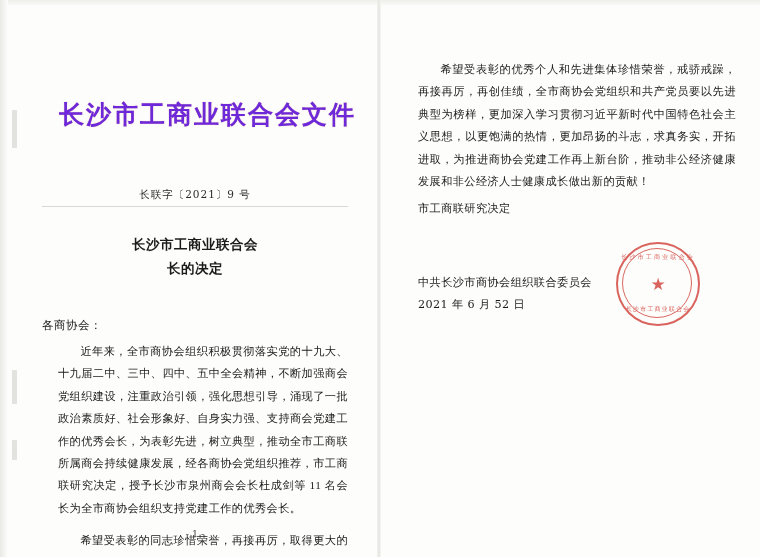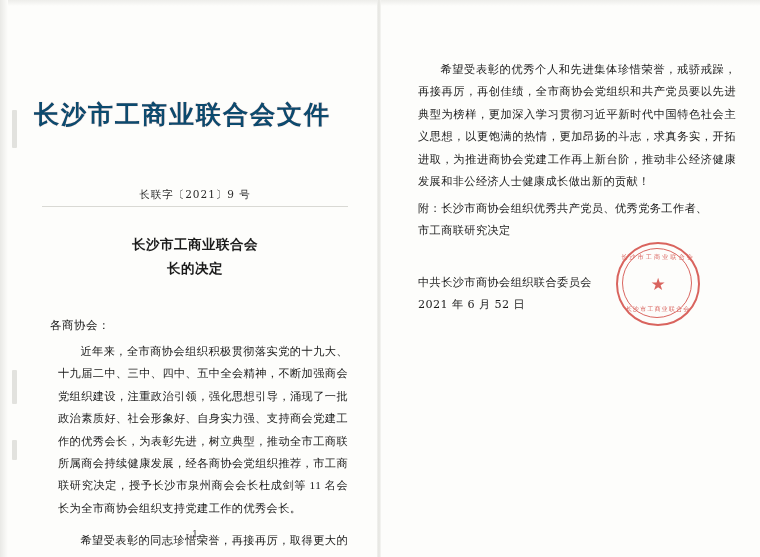--- a/index.html
+++ b/index.html
@@ -59,22 +59,22 @@
   }
   .col-left { left: 8px; padding: 0; }
   .col-right { left: 392px; padding: 0; }
 
   
   .doc-header {
     position: absolute;
     left: 26px;
     top: 98px;
     width: 322px;
-    text-align: left;
-    color: #0c4a6e;
+    text-align: right;
+    color: #6d28d9;
     font-family: "DejaVu Serif", serif;
     font-weight: bold;
     font-size: 25px;
     letter-spacing: 2px;
     text-shadow: 0 0 1px rgba(192,36,28,0.35);
   }
   .doc-number {
     position: absolute;
     left: 26px;
     top: 188px;
@@ -101,21 +101,21 @@
     text-align: center;
     font-family: "DejaVu Serif", serif;
     font-weight: bold;
     font-size: 13.5px;
     line-height: 1.75;
     color: #1b1b1b;
     letter-spacing: 0.5px;
   }
   .salutation {
     position: absolute;
-    left: 42px;
+    left: 34px;
     top: 318px;
     font-family: "DejaVu Serif", serif;
     font-size: 11.5px;
     color: #1b1b1b;
     letter-spacing: 0.5px;
   }
   .body-left {
     position: absolute;
     left: 34px;
     top: 340px;
@@ -268,21 +268,20 @@
     <div class="page-num">- 1 -</div>
   </div>
 
   <div class="col col-right">
 
     <div class="body-right">
       <p>希望受表彰的优秀个人和先进集体珍惜荣誉，戒骄戒躁，再接再厉，再创佳绩，全市商协会党组织和共产党员要以先进典型为榜样，更加深入学习贯彻习近平新时代中国特色社会主义思想，以更饱满的热情，更加昂扬的斗志，求真务实，开拓进取，为推进商协会党建工作再上新台阶，推动非公经济健康发展和非公经济人士健康成长做出新的贡献！</p>
     </div>
 
     <div class="attach">
-      <p>附：长沙市商协会组织优秀共产党员、优秀党务工作者、</p>
       <p>市工商联研究决定</p>
     </div>
 
     <div class="signature">
       <div>中共长沙市商协会组织联合委员会</div>
       <div>2021 年 6 月 52 日</div>
     </div>
 
     <div class="seal">
       <div class="inner-ring"></div>

